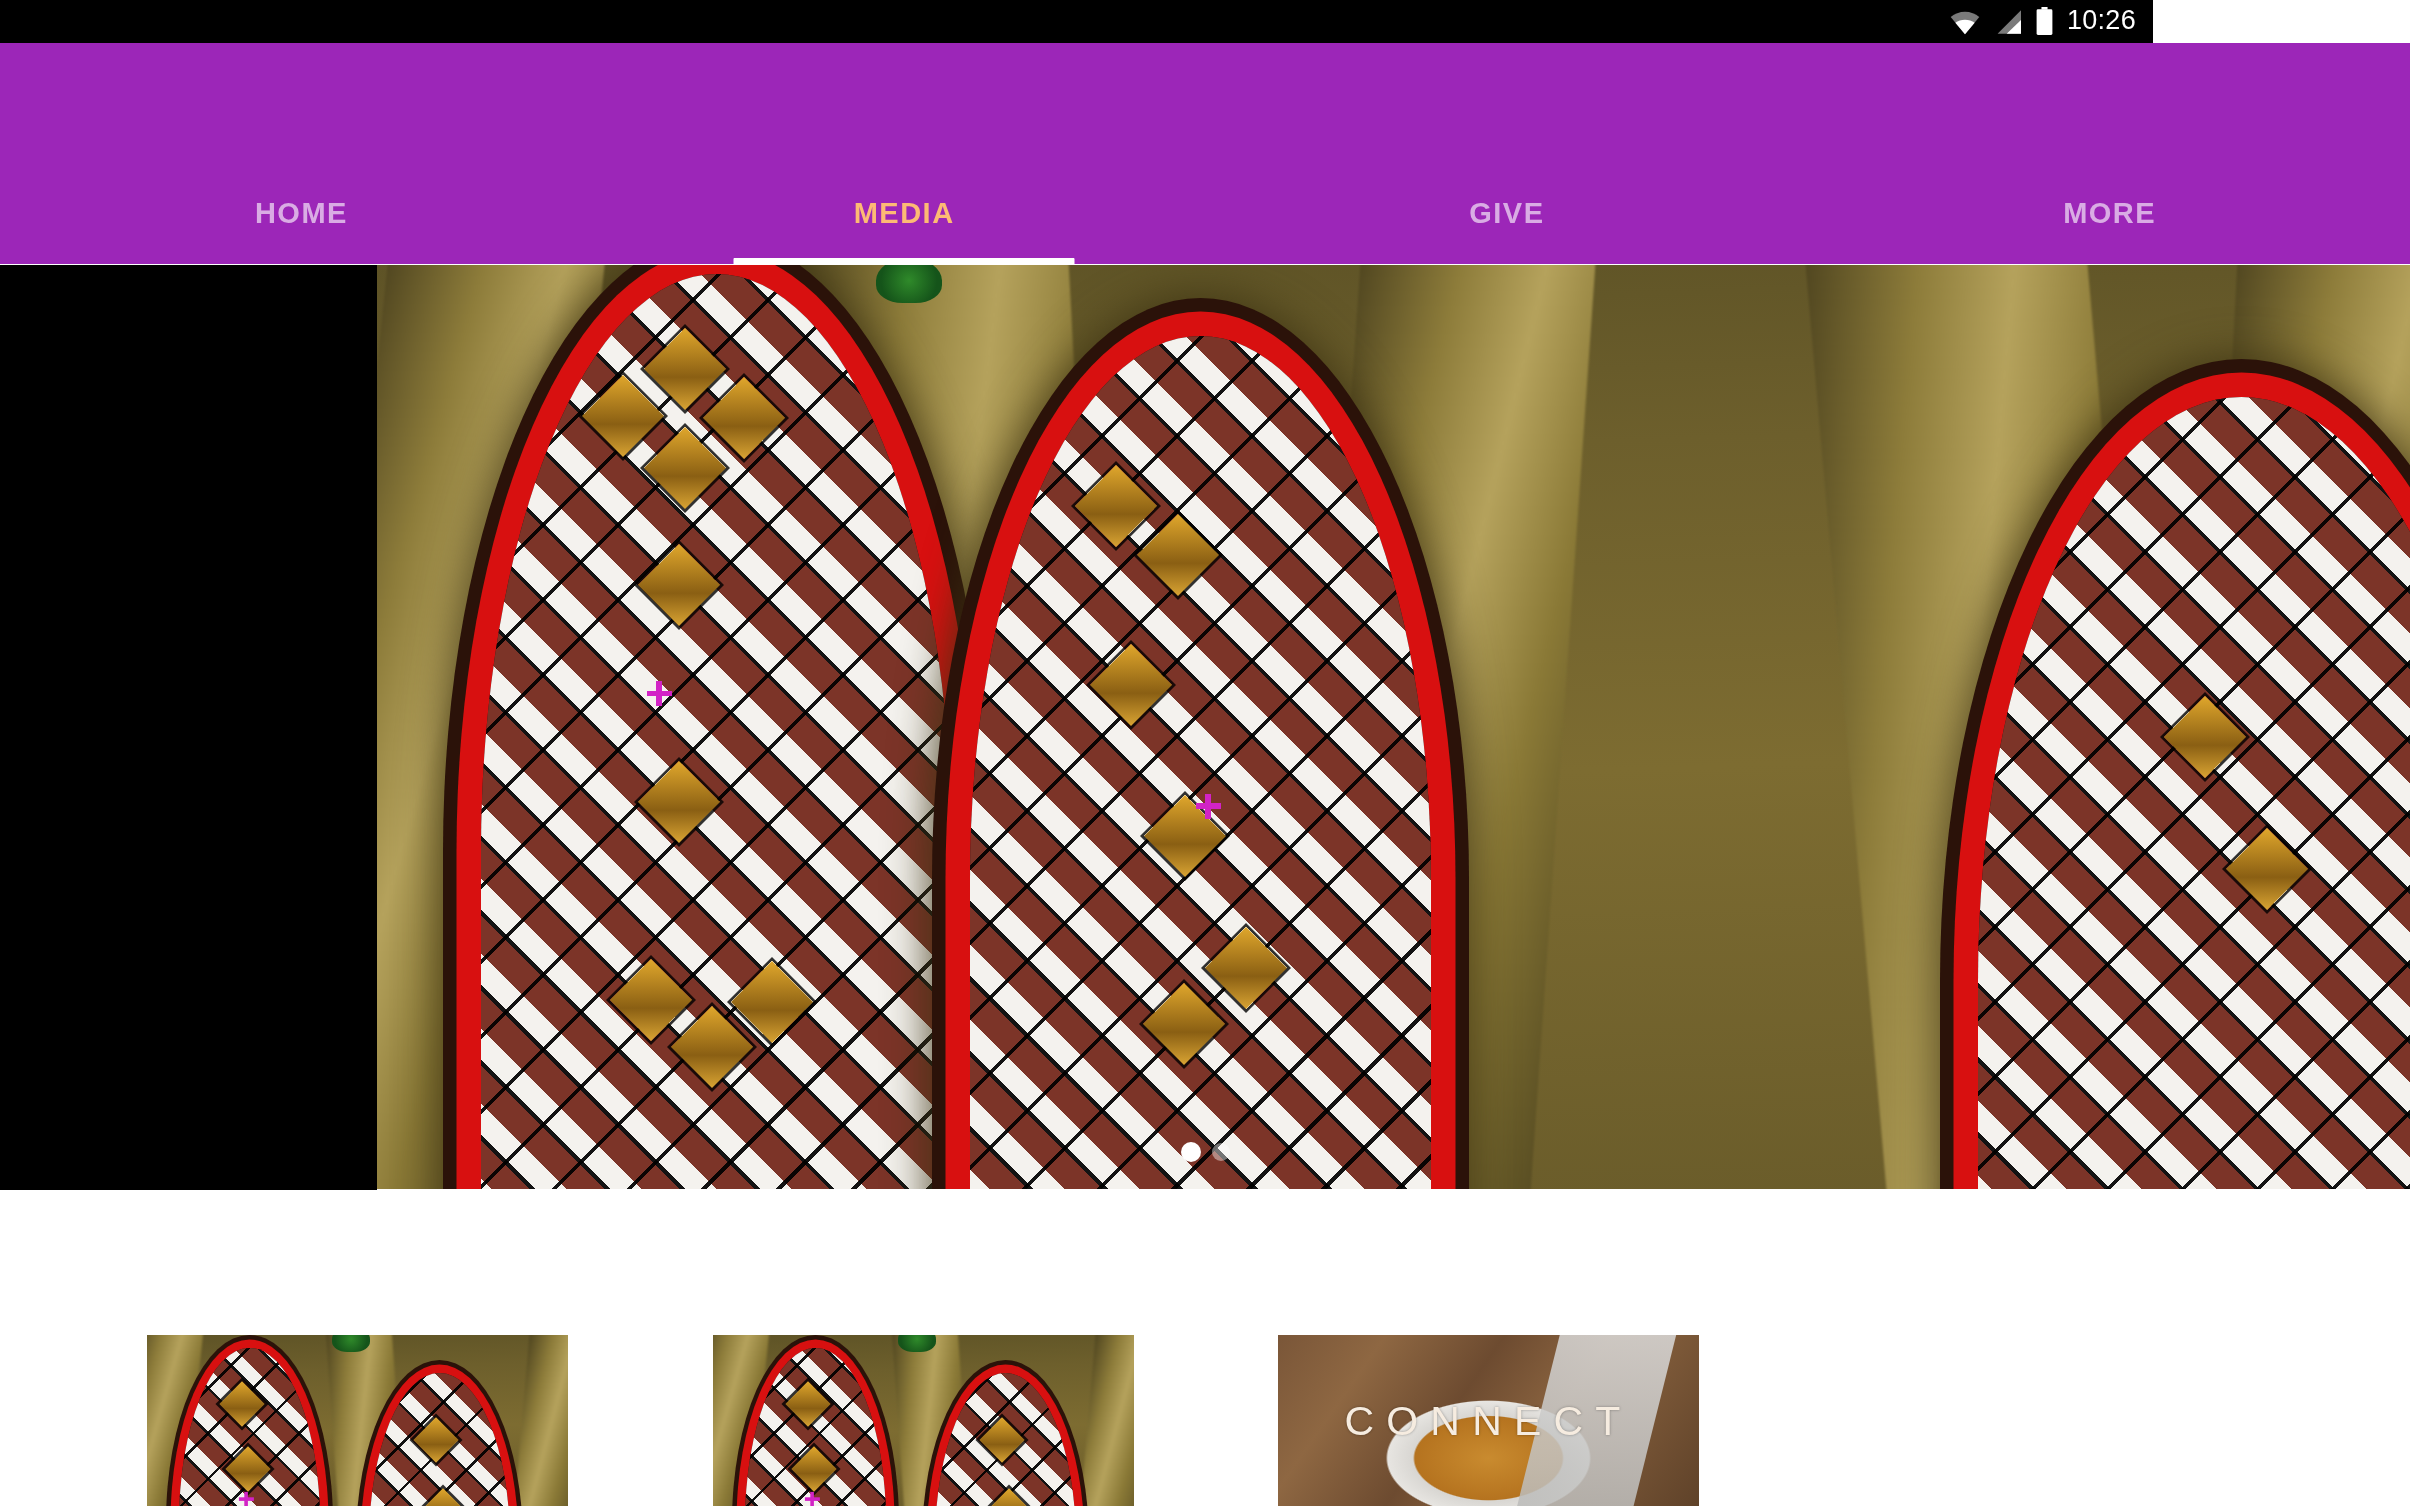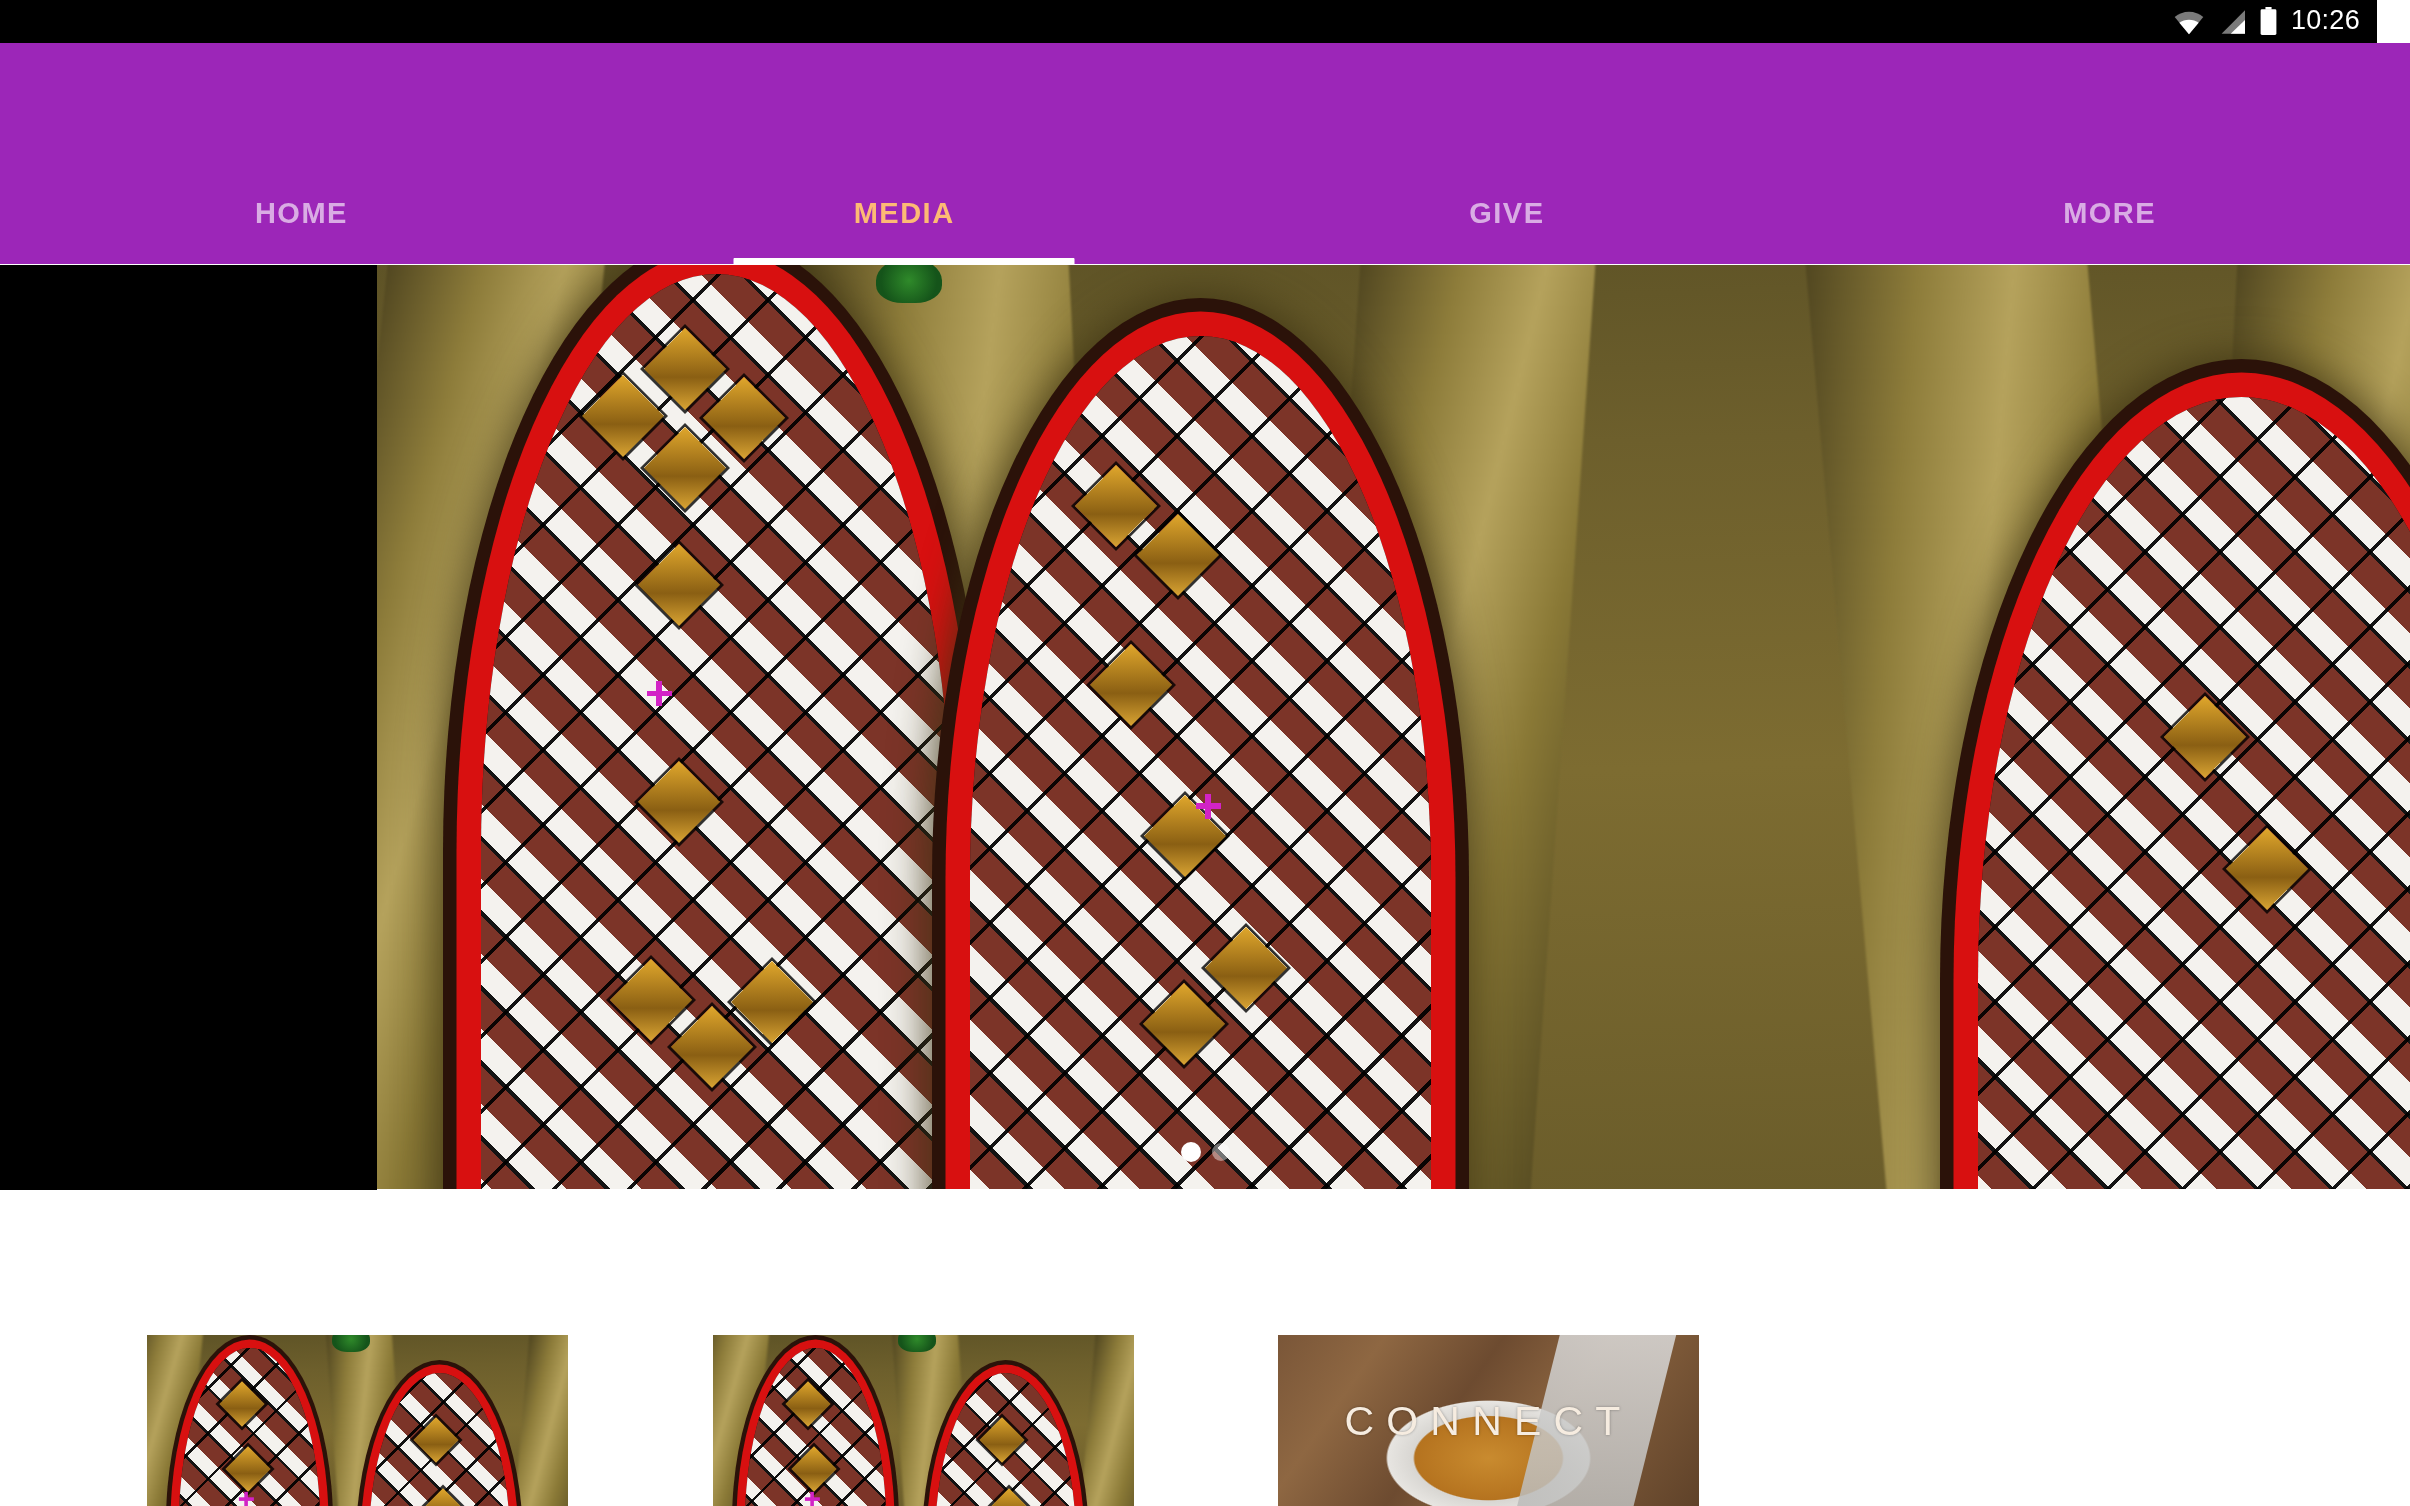--- a/index.html
+++ b/index.html
@@ -1,21 +1,21 @@
 <!DOCTYPE html>
 <html style="font-size:15px"><head>
 <meta charset="utf-8">
 <style>
   * { margin:0; padding:0; box-sizing:border-box; }
   html,body { width:2411px; height:1507px; overflow:hidden; background:#ffffff;
     font-family:"Liberation Sans", sans-serif; -webkit-font-smoothing:antialiased; }
 
   
   .statusbar{
-    position:absolute; left:0; top:0; width:2377px; height:43px;
+    position:absolute; left:0; top:0; width:2153px; height:43px;
     background:#000000; display:flex; align-items:center; justify-content:flex-end;
     padding-right:17px; gap:13px;
   }
   .sb-icons{ display:flex; align-items:flex-end; gap:12.2px; height:43px; padding-bottom:8.5px;}
   .sb-time{ color:#ffffff; font-size:27px; letter-spacing:0.3px; line-height:43px;
     font-family:"Liberation Sans", sans-serif; padding-bottom:1.9px;}
 
   
   .appbar{
     position:absolute; left:0; top:43px; width:2411px; height:221px;

